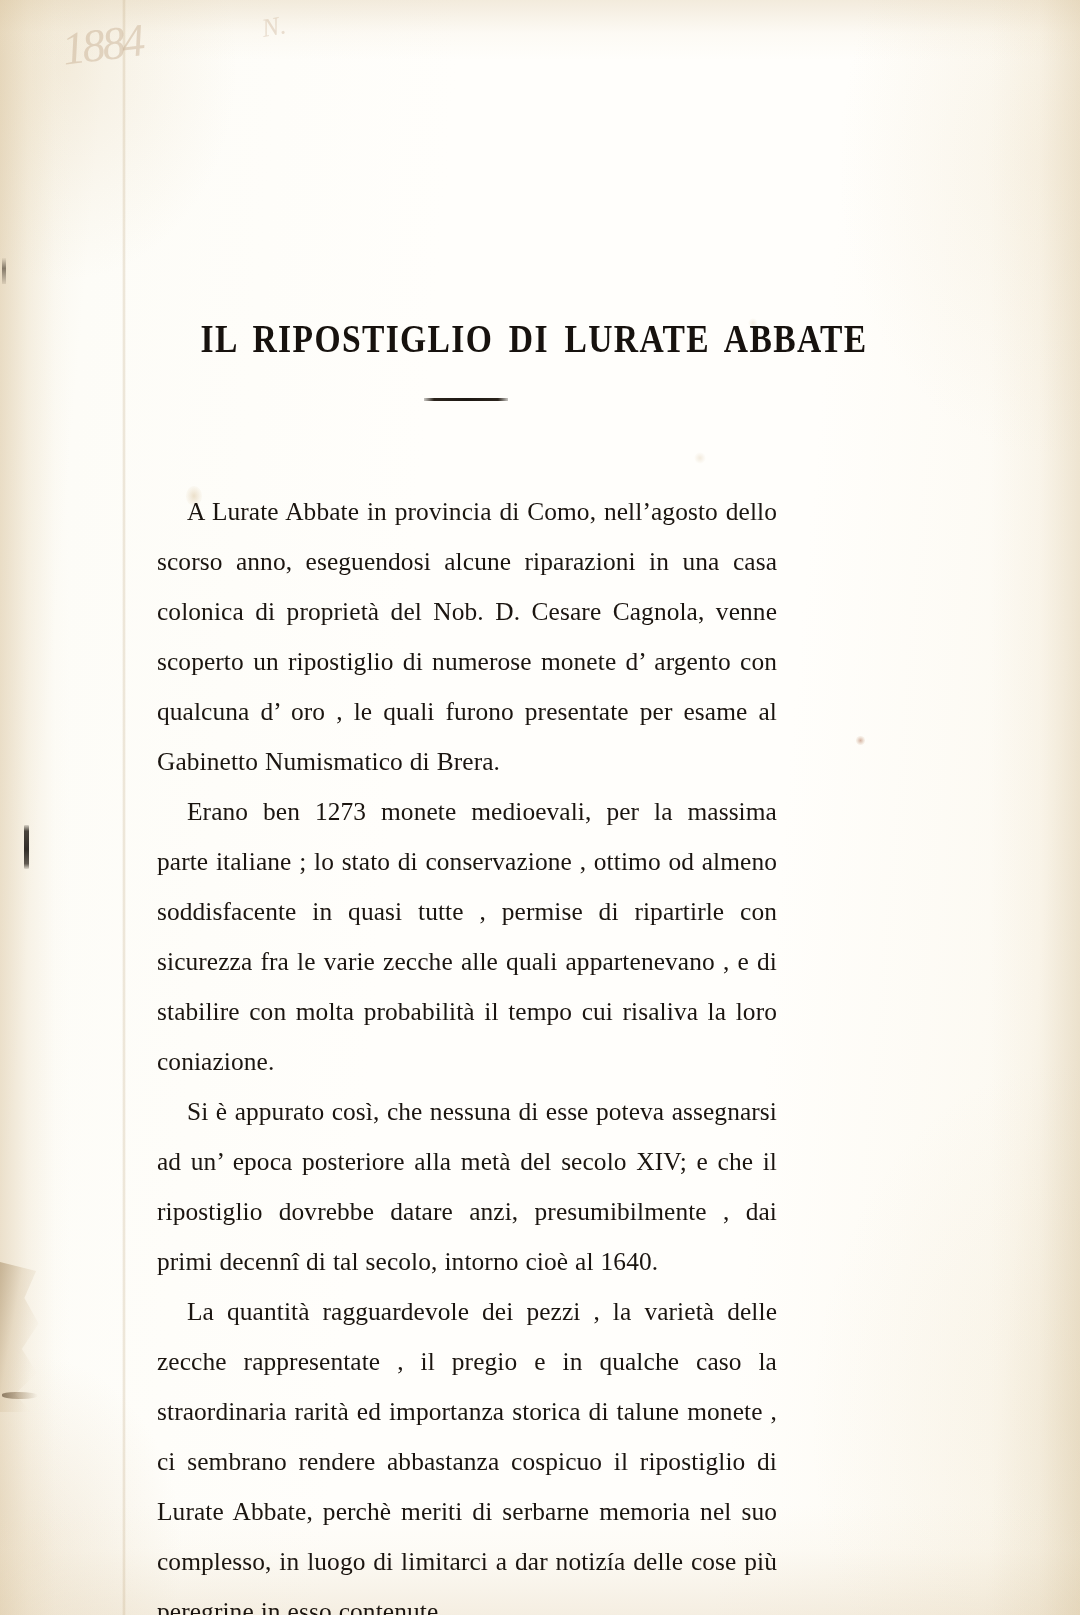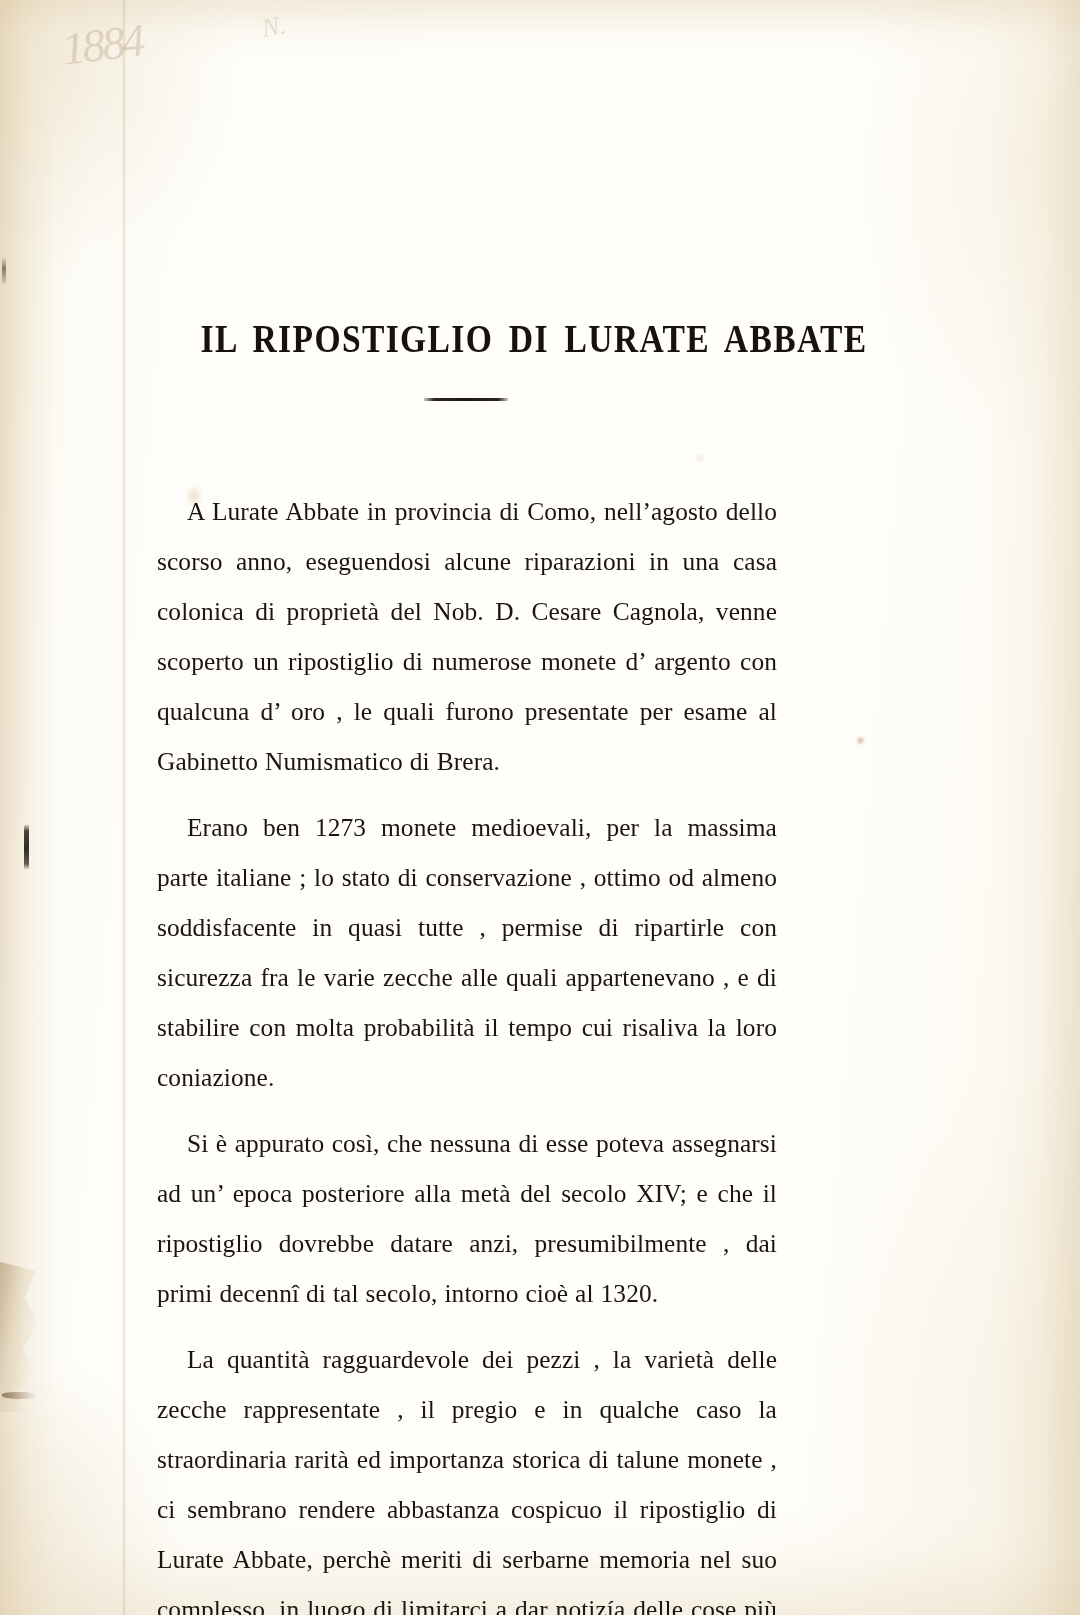--- a/index.html
+++ b/index.html
@@ -178,21 +178,21 @@
     text-align-last: left;
     text-indent: 30px;
     font-size: 25.4px;
     line-height: 50px;
     letter-spacing: 0.1px;
     word-spacing: 0.5px;
     color: #1b1510;
     hyphens: none;
   }
   
-  .para + .para { margin-top: 16px; }
+  .para + .para { margin-top: 0; }
 </style>
 </head>
 <body>
 
 <div id="page">
 
   <div class="tint-left"></div>
   <div class="tint-top"></div>
   <div class="tint-right"></div>
   <div class="tint-bottom"></div>
@@ -212,17 +212,17 @@
   <div class="pencil-note-2">N.</div>
 
   <div id="title-block">
     <h1 id="doc-title">IL RIPOSTIGLIO DI LURATE ABBATE</h1>
     <div id="title-rule"></div>
   </div>
 
   <div id="body-text">
       <p class="para">A Lurate Abbate in provincia di Como, nell’agosto dello scorso anno, eseguendosi alcune riparazioni in una casa colonica di proprietà del Nob. D. Cesare Cagnola, venne scoperto un ripostiglio di numerose monete d’ argento con qualcuna d’ oro , le quali furono presentate per esame al Gabinetto Numismatico di Brera.</p>
       <p class="para">Erano ben 1273 monete medioevali, per la massima parte italiane ; lo stato di conservazione , ottimo od almeno soddisfacente in quasi tutte , permise di ripartirle con sicurezza fra le varie zecche alle quali appartenevano , e di stabilire con molta probabilità il tempo cui risaliva la loro coniazione.</p>
-      <p class="para">Si è appurato così, che nessuna di esse poteva assegnarsi ad un’ epoca posteriore alla metà del secolo XIV; e che il ripostiglio dovrebbe datare anzi, presumibilmente , dai primi decennî di tal secolo, intorno cioè al 1320.</p>
+      <p class="para">Si è appurato così, che nessuna di esse poteva assegnarsi ad un’ epoca posteriore alla metà del secolo XIV; e che il ripostiglio dovrebbe datare anzi, presumibilmente , dai primi decennî di tal secolo, intorno cioè al 1640.</p>
       <p class="para">La quantità ragguardevole dei pezzi , la varietà delle zecche rappresentate , il pregio e in qualche caso la straordinaria rarità ed importanza storica di talune monete , ci sembrano rendere abbastanza cospicuo il ripostiglio di Lurate Abbate, perchè meriti di serbarne memoria nel suo complesso, in luogo di limitarci a dar notizía delle cose più peregrine in esso contenute.</p>
     </div>
 
 </div>
 
 </body></html>

